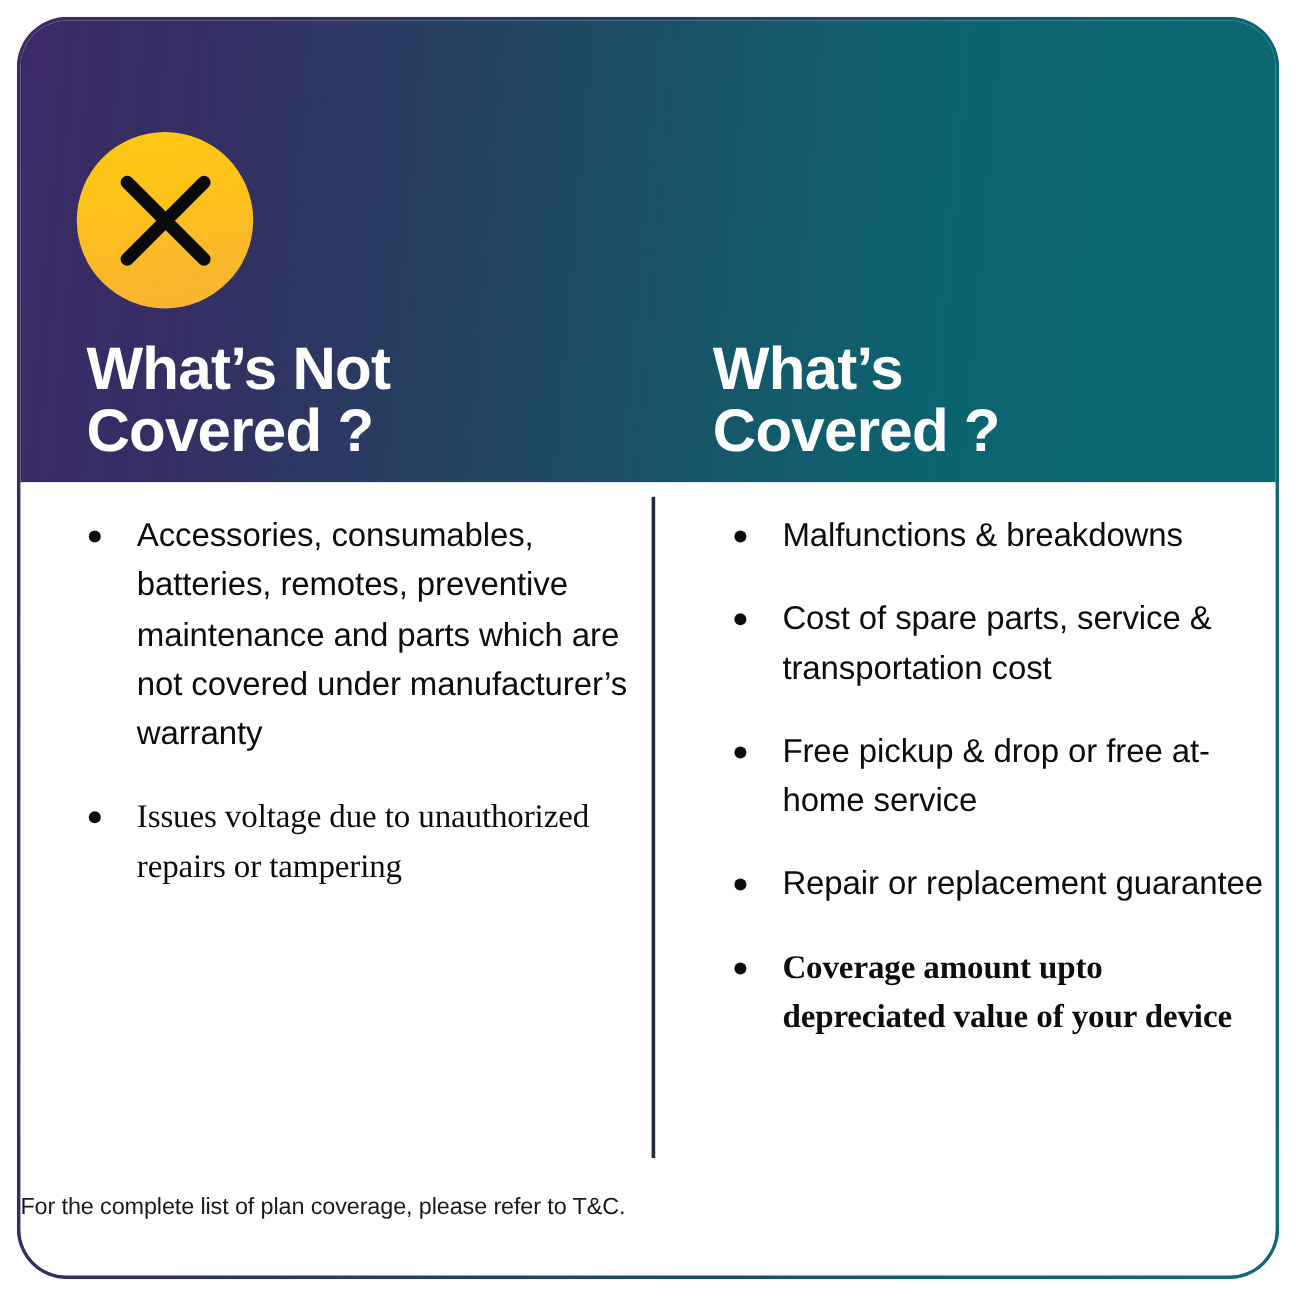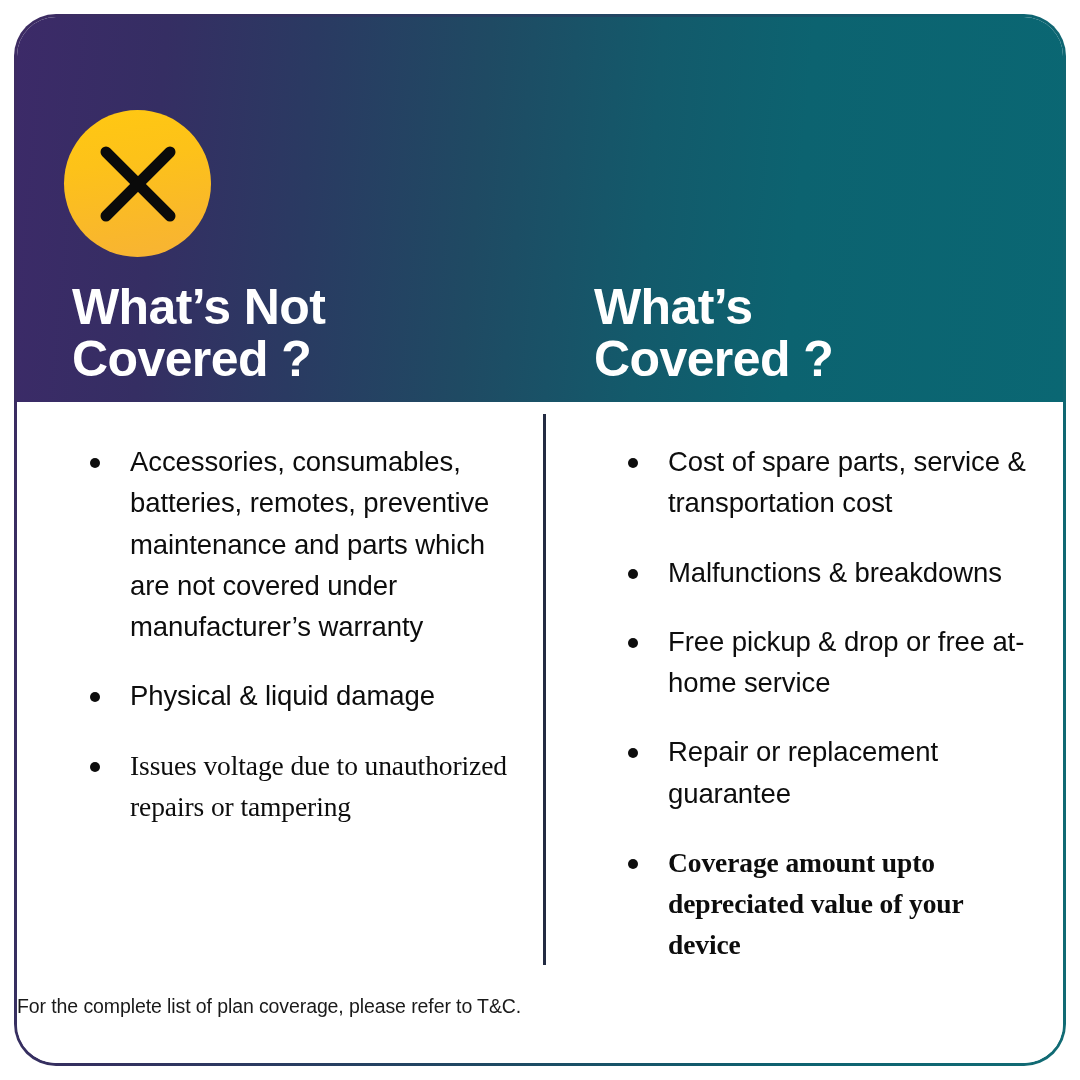--- a/index.html
+++ b/index.html
@@ -106,21 +106,21 @@
 
   .list-col {
     position: absolute;
     top: 23px;
   }
   .list-col.left  { left: 40px;  width: 470px; }
   .list-col.right { left: 578px; width: 460px; }
 
   ul.bullets {
     list-style: none;
-    margin: 16px;
+    margin: 0;
     padding: 0;
   }
   ul.bullets li {
     position: relative;
     padding-left: 57px;
     margin-bottom: 28px;
     font-size: 27.5px;
     line-height: 1.5;
     color: #0d0d0d;
     font-weight: 400;
@@ -178,29 +178,28 @@
 
   </div>
 
   <div id="body-area">
 
     <div id="divider"></div>
 
     <div class="list-col left">
       <ul class="bullets">
         <li><span>Accessories, consumables, batteries, remotes, preventive maintenance and parts which are not covered under manufacturer’s warranty</span></li>
-        <li><span>Physical &amp; liquid damage</span></li>
         <li><span>Issues voltage due to unauthorized repairs or tampering</span></li>
       </ul>
     </div>
 
     <div class="list-col right">
       <ul class="bullets">
+        <li><span>Malfunctions &amp; breakdowns</span></li>
         <li><span>Cost of spare parts, service &amp; transportation cost</span></li>
-        <li><span>Malfunctions &amp; breakdowns</span></li>
         <li><span>Free pickup &amp; drop or free at-home service</span></li>
         <li><span>Repair or replacement guarantee</span></li>
         <li class="bold"><span>Coverage amount upto depreciated value of your device</span></li>
       </ul>
     </div>
 
     <div id="footnote">For the complete list of plan coverage, please refer to T&amp;C.</div>
 
   </div>
 </div>

